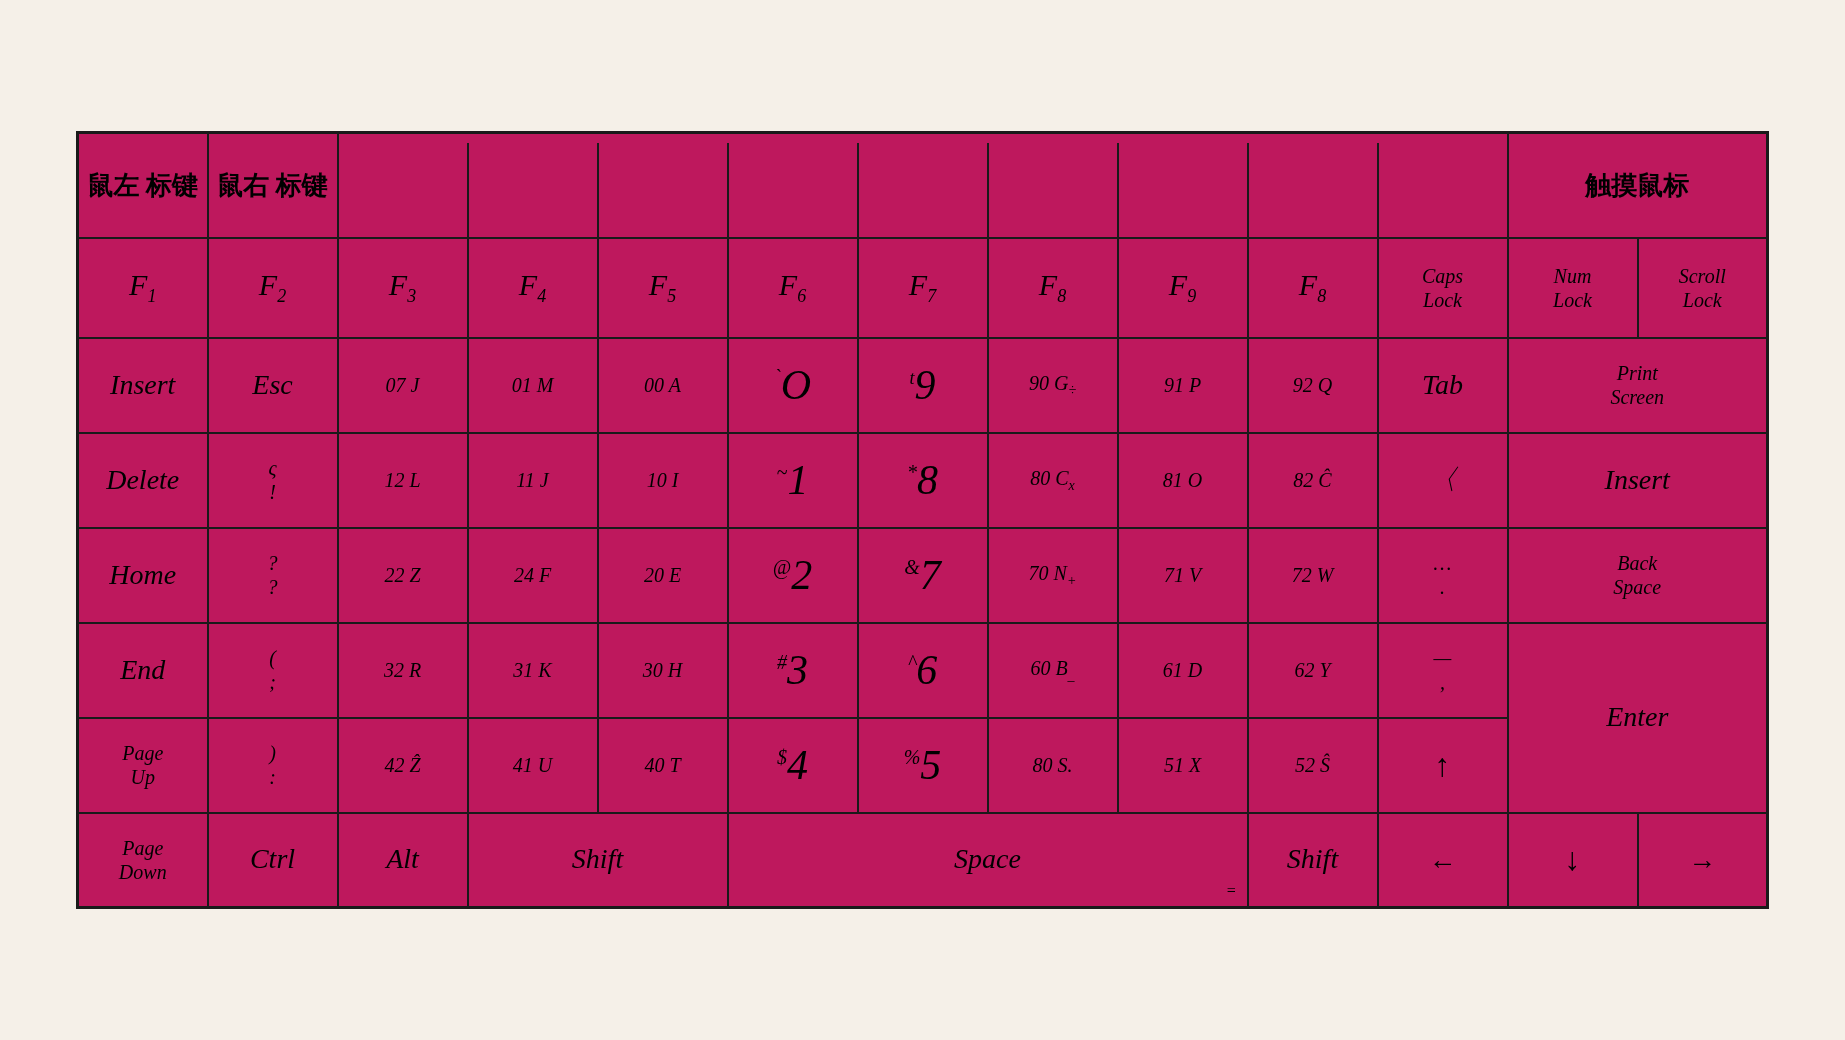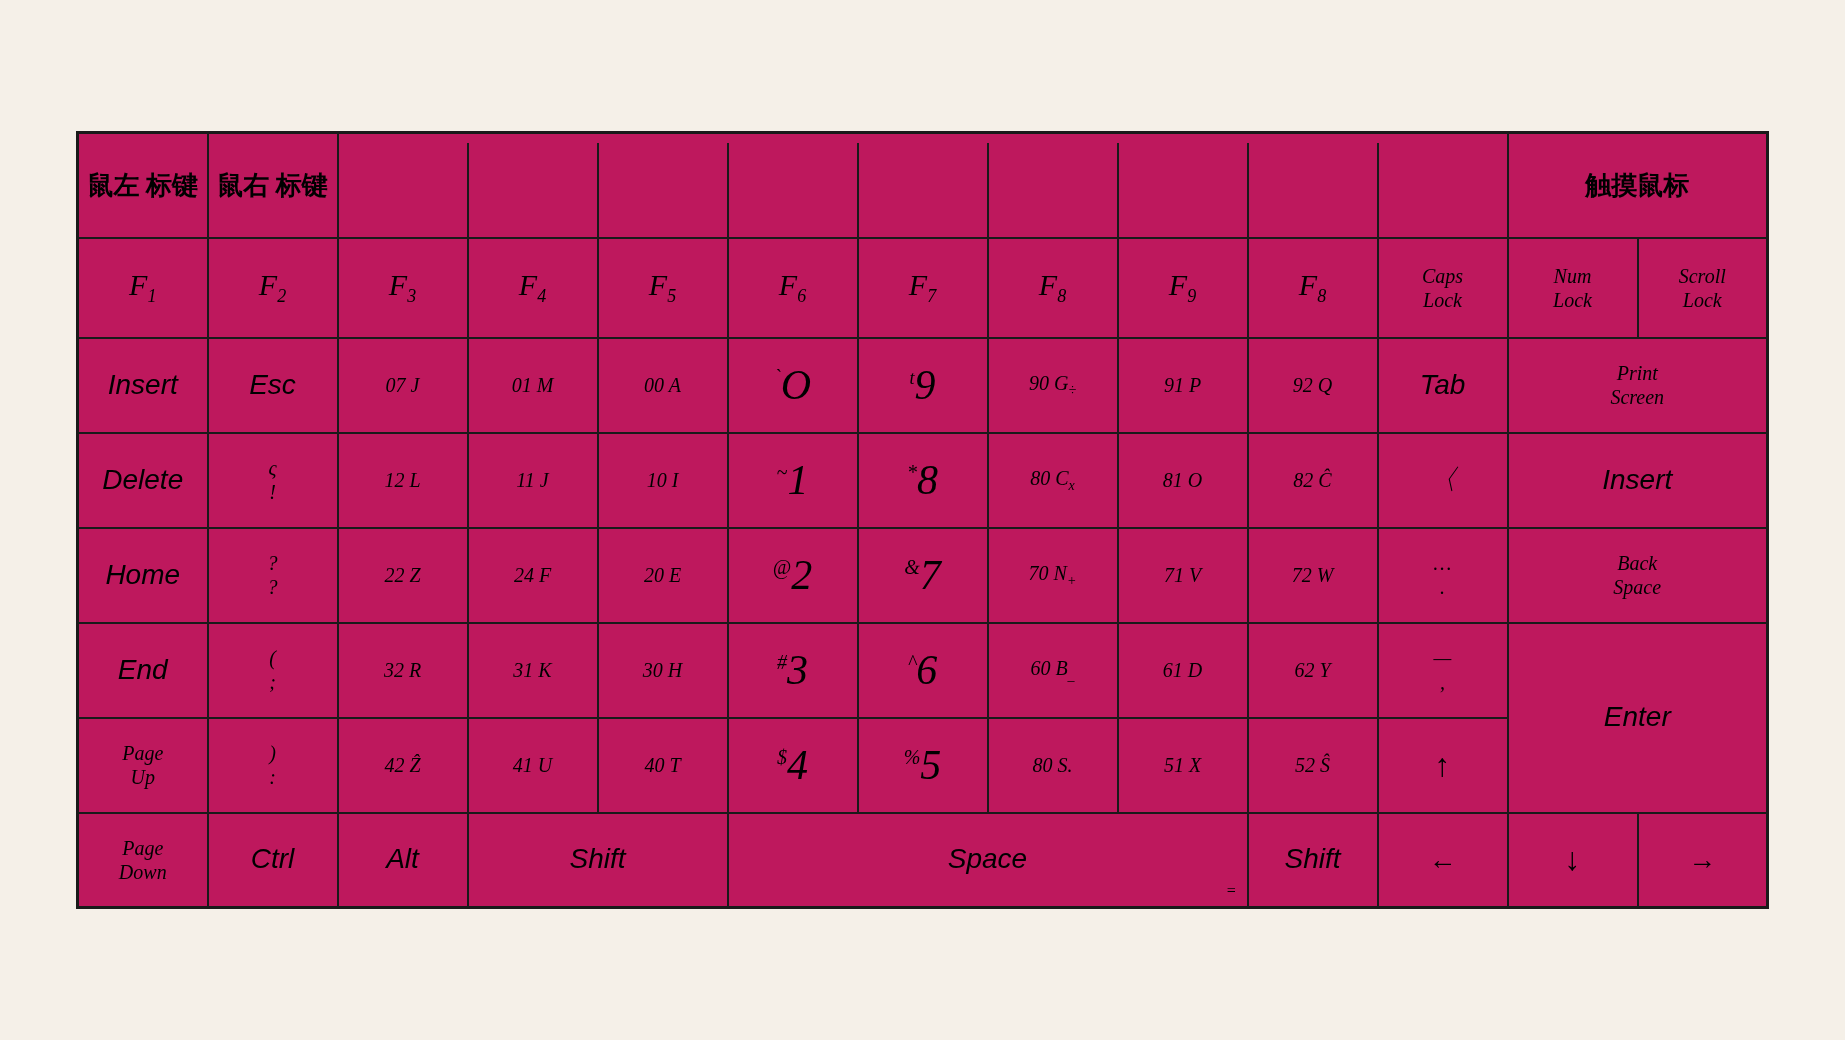--- a/index.html
+++ b/index.html
@@ -31,21 +31,21 @@
     .cell-content {
       display: flex;
       flex-direction: column;
       align-items: center;
       justify-content: center;
       height: 100%;
     }
     .key-label {
       font-size: 28px;
       font-style: italic;
-      font-family: Liberation Sans, sans-serif;
+      font-family: Liberation Serif, serif;
       line-height: 1.1;
     }
     .key-label-small {
       font-size: 20px;
       font-style: italic;
       font-family: Liberation Serif, serif;
       line-height: 1.2;
     }
     .header-chinese {
       font-size: 26px;

